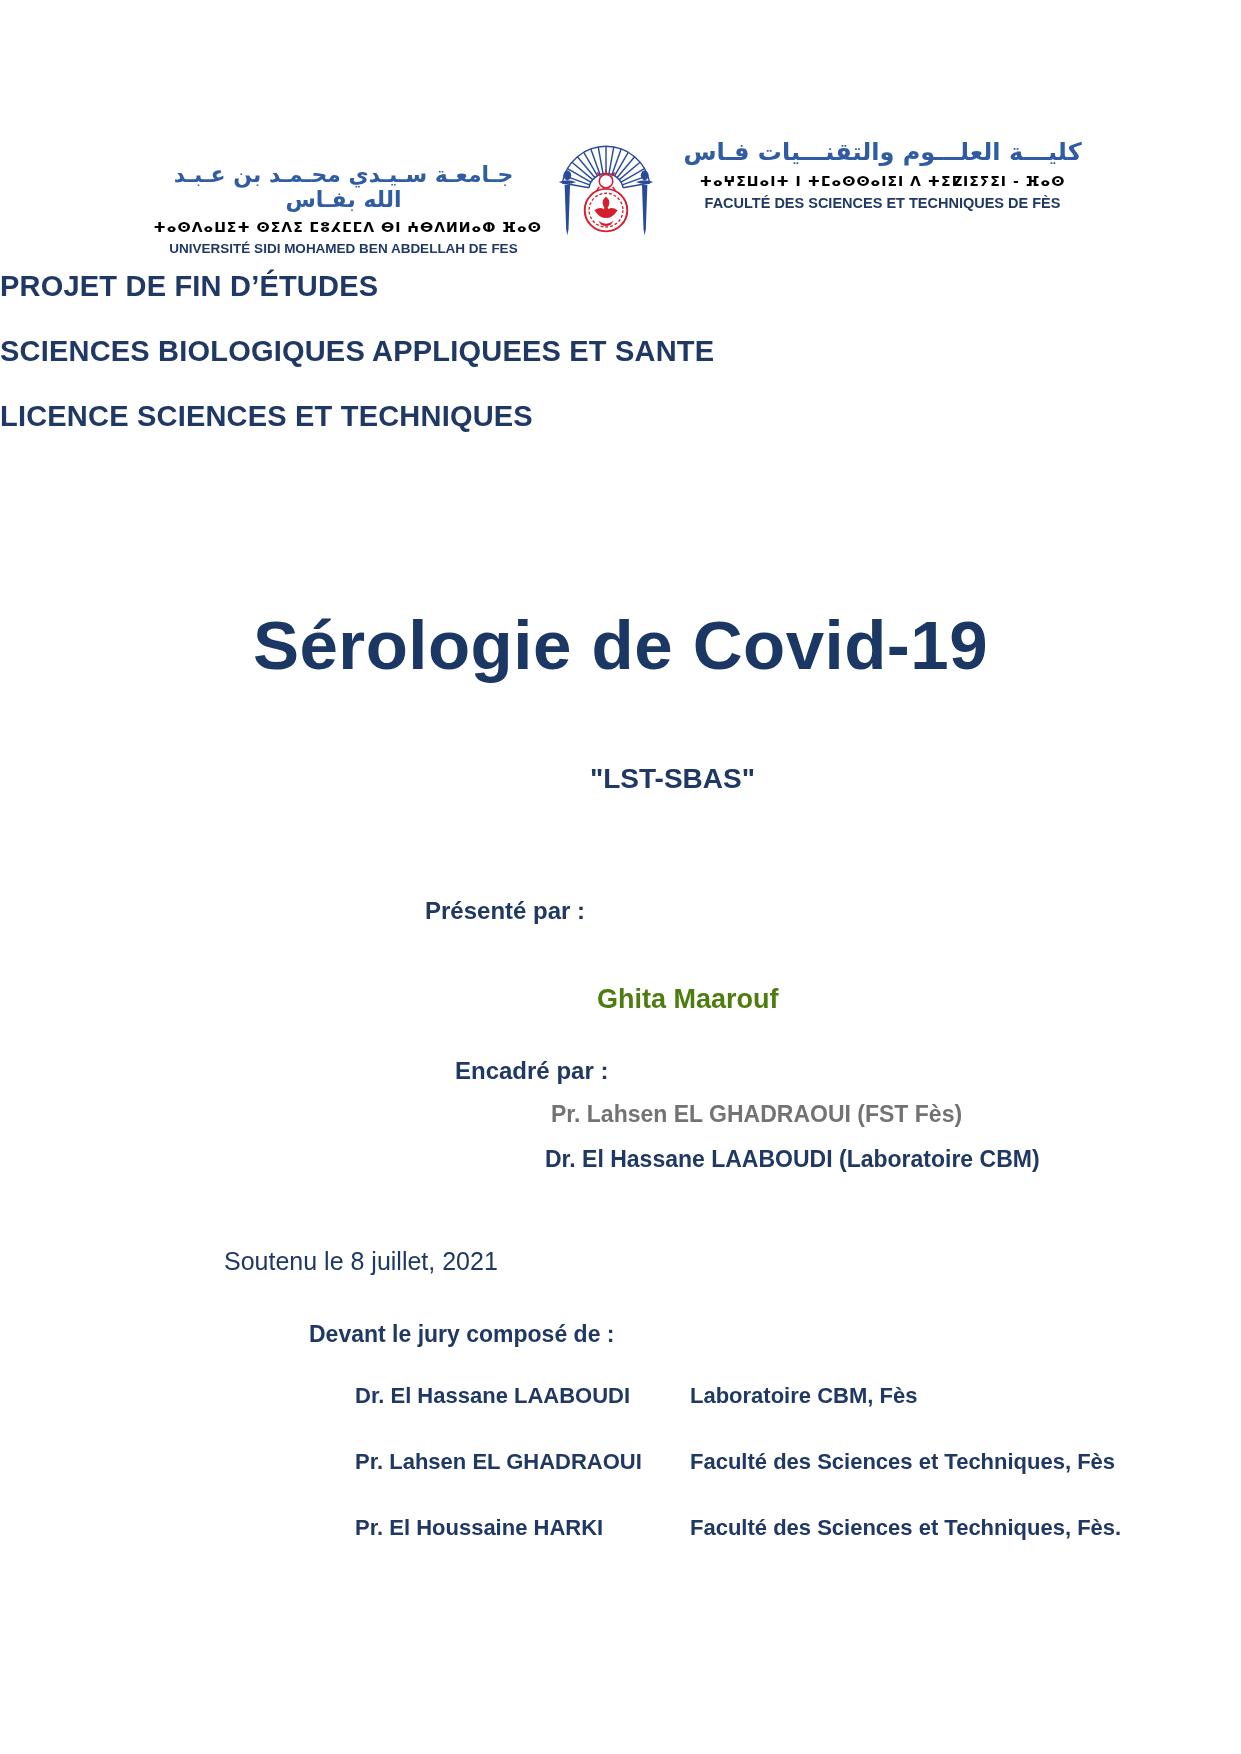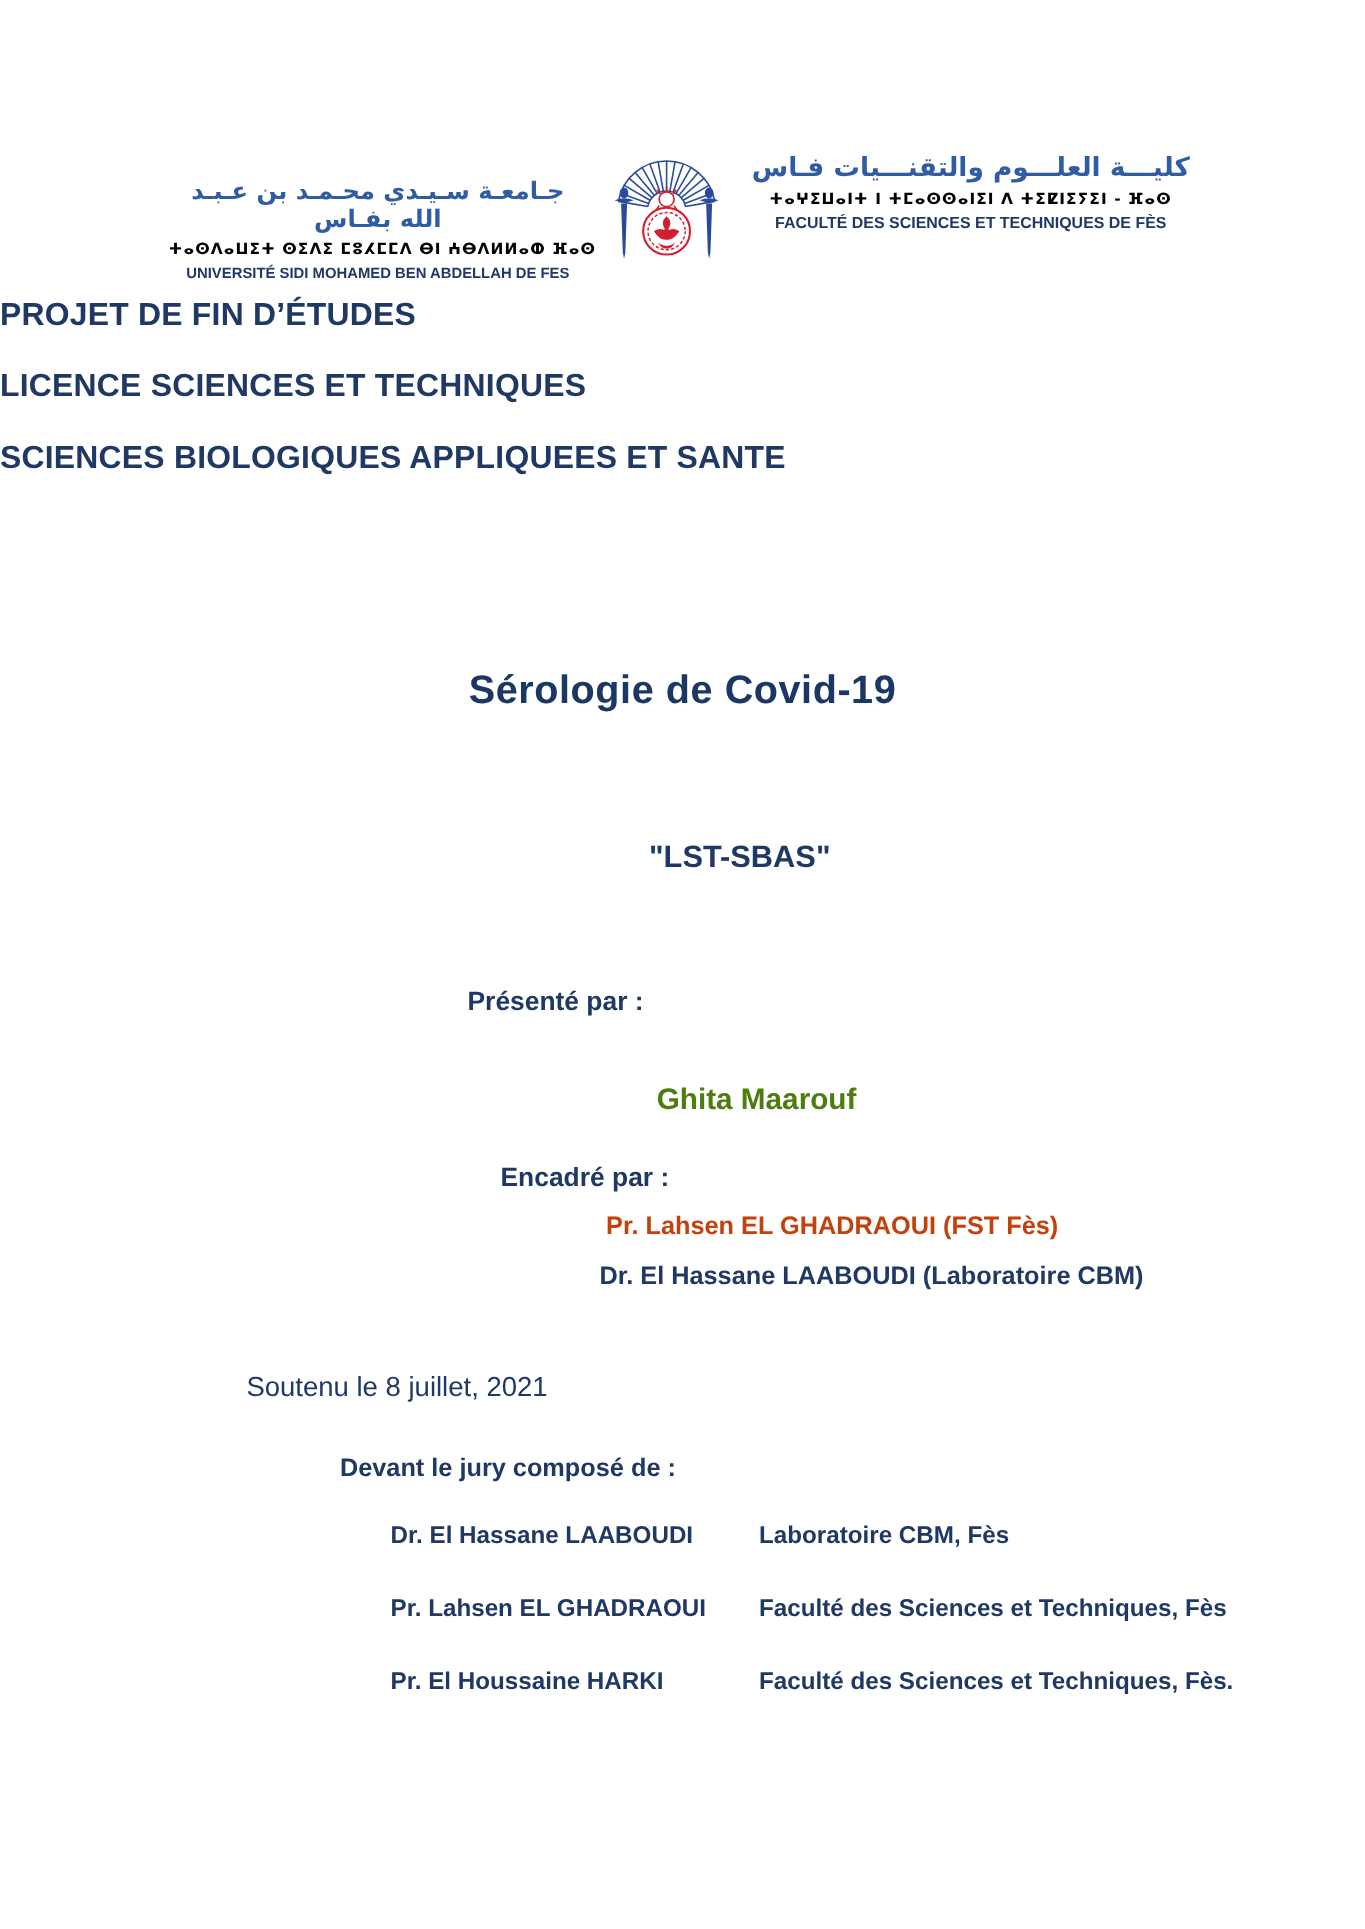--- a/index.html
+++ b/index.html
@@ -35,35 +35,35 @@
   .logo-wrap { width:116px; height:118px; flex:0 0 auto; }
   
   .program {
     position:absolute; top:270px; left:0; right:0; 
     color:#1f3864; font-weight:700; font-size:29px; letter-spacing:0.2px;
   }
   .program-line { margin-bottom:32px; }
   
   .doc-title {
     position:absolute; top:606px; left:0; right:0; text-align:center;
-    color:#1b3764; font-weight:700; font-size:36px; letter-spacing:0.5px;
+    color:#1b3764; font-weight:700; font-size:69px; letter-spacing:0.5px;
   }
   .doc-subtitle {
     position:absolute; top:763px; left:0; right:0; text-align:center;
     padding-left:104px; color:#1f3864; font-weight:700; font-size:28px;
   }
   
   .presented-label { position:absolute; left:425px; top:897px;
     color:#1f3864; font-weight:700; font-size:24px; }
   .presented-name  { position:absolute; left:597px; top:984px;
     color:#4d7c0f; font-weight:700; font-size:27px; }
   .supervised-label { position:absolute; left:455px; top:1057px;
     color:#1f3864; font-weight:700; font-size:24px; }
   .supervisor-1 { position:absolute; left:551px; top:1101px;
-    color:#c2410c; font-weight:700; font-size:23px; }
+    color:#737373; font-weight:700; font-size:23px; }
   .supervisor-2 { position:absolute; left:545px; top:1146px;
     color:#1f3864; font-weight:700; font-size:23px; }
   .defense-date { position:absolute; left:224px; top:1247px;
     color:#1f3864; font-weight:400; font-size:25px; }
   .jury-label { position:absolute; left:309px; top:1321px;
     color:#1f3864; font-weight:700; font-size:23px; }
   .jury-table {
     position:absolute; left:355px; top:1383px;
     display:grid; grid-template-columns:335px auto; row-gap:40px;
     color:#1f3864; font-weight:700; font-size:22px; white-space:nowrap;
@@ -137,22 +137,22 @@
 
     <div class="org-block org-right">
       <div class="org-arabic">كليـــة العلـــوم والتقنـــيات فـاس</div>
       <div class="org-tifinagh">ⵜⴰⵖⵉⵡⴰⵏⵜ ⵏ ⵜⵎⴰⵙⵙⴰⵏⵉⵏ ⴷ ⵜⵉⵇⵏⵉⵢⵉⵏ - ⴼⴰⵙ</div>
       <div class="org-french">FACULTÉ DES SCIENCES ET TECHNIQUES DE FÈS</div>
     </div>
   </div>
 
   <div class="program">
     <div class="program-line">PROJET DE FIN D’ÉTUDES</div>
+    <div class="program-line">SCIENCES BIOLOGIQUES APPLIQUEES ET SANTE</div>
     <div class="program-line">LICENCE SCIENCES ET TECHNIQUES</div>
-    <div class="program-line">SCIENCES BIOLOGIQUES APPLIQUEES ET SANTE</div>
   </div>
 
   <div class="doc-title">Sérologie de Covid-19</div>
   <div class="doc-subtitle">"LST-SBAS"</div>
 
   <div class="presented-label">Présenté par :</div>
   <div class="presented-name">Ghita Maarouf</div>
 
   <div class="supervised-label">Encadré par :</div>
   <div class="supervisor-1">Pr. Lahsen EL GHADRAOUI (FST Fès)</div>

